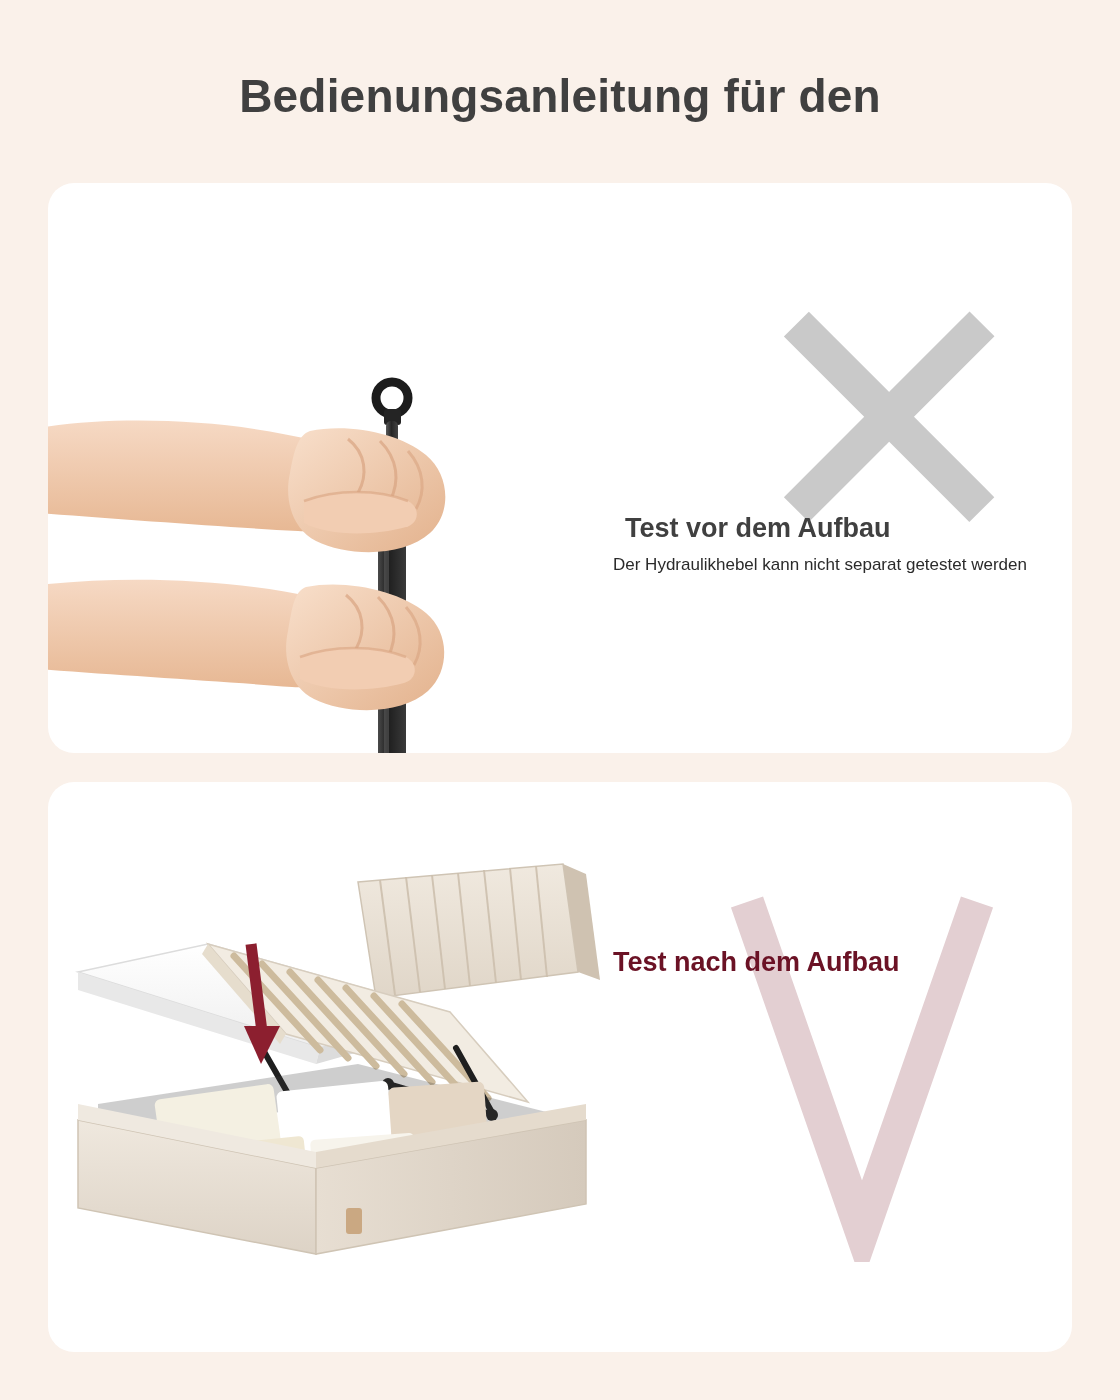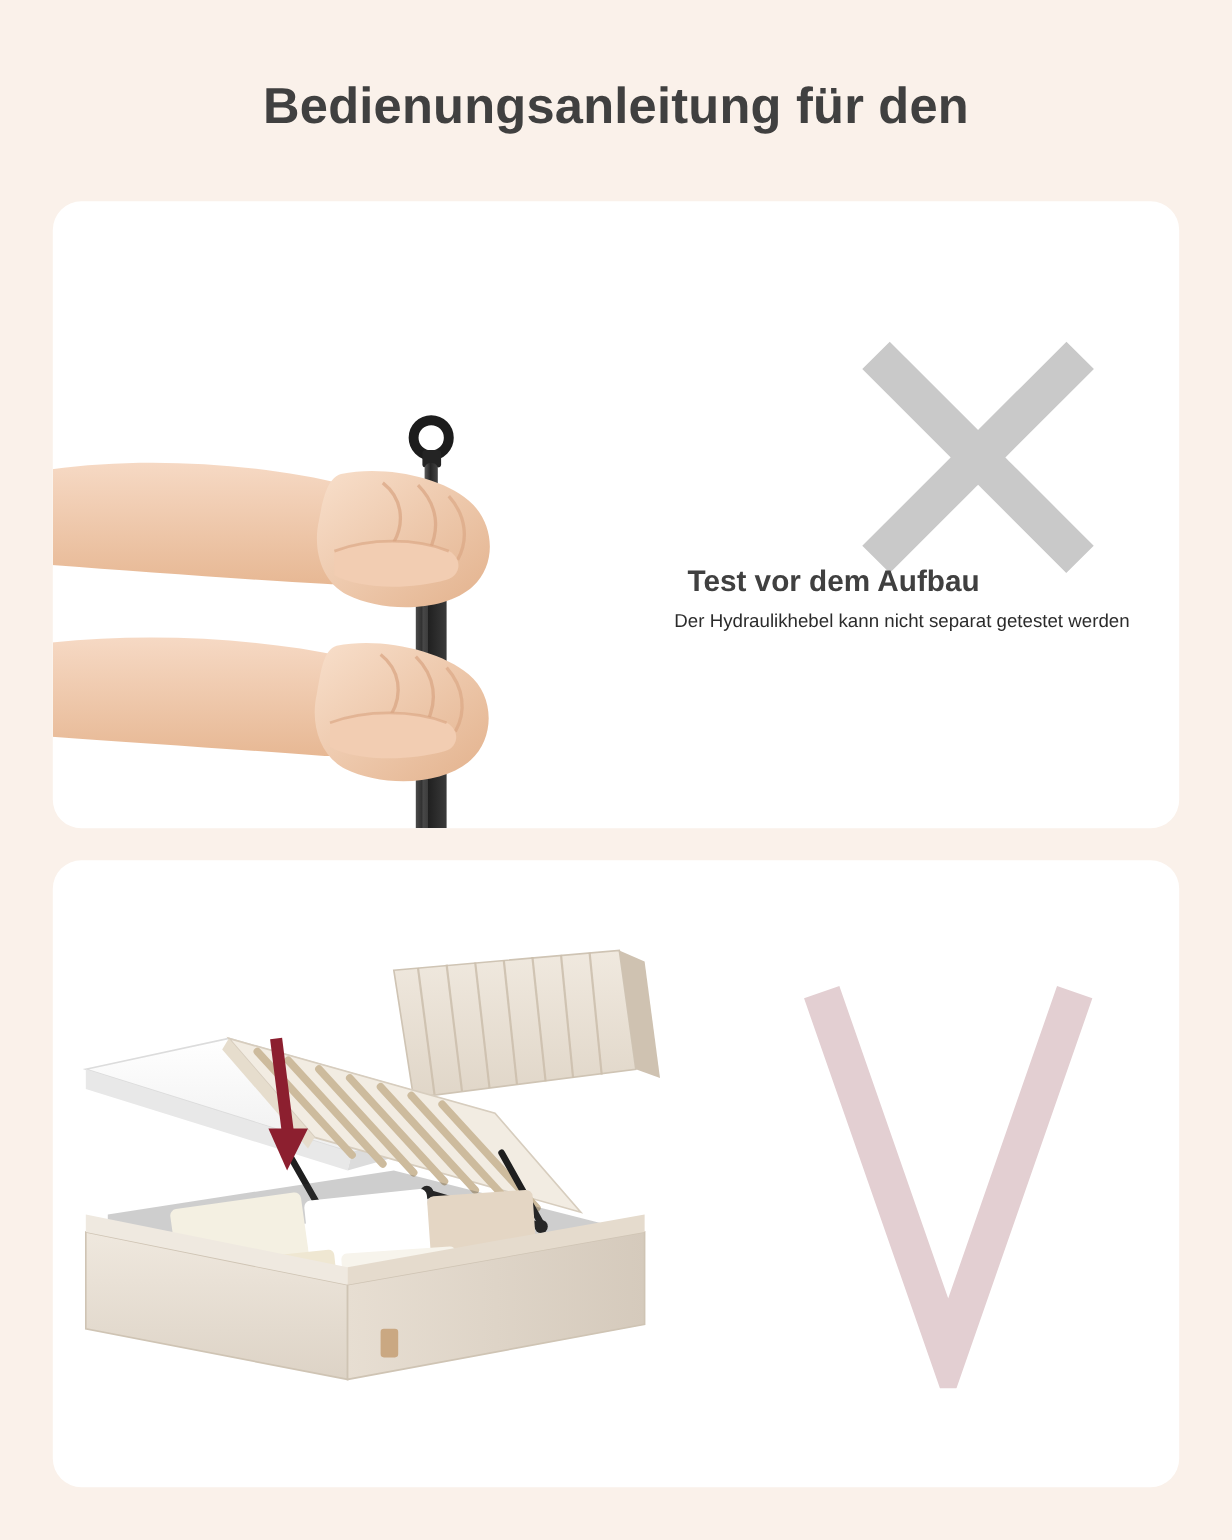--- a/index.html
+++ b/index.html
@@ -315,18 +315,19 @@
             <path d="M20 252 L258 300 L258 316 L20 268 Z" fill="#efe9e0"></path>
 
             <path d="M258 300 L528 252 L528 268 L258 316 Z" fill="#e5dbcd"></path>
 
             <rect x="288" y="356" width="16" height="26" rx="3" fill="#caa882"></rect>
           </g>
         </svg>
       </div>
 
       <div class="text-block tb-bottom">
+        <p class="block-title title-wine">Test nach dem Aufbau</p>
       </div>
 
     </div>
   </div>
 
 </div>
 
 </body></html>

